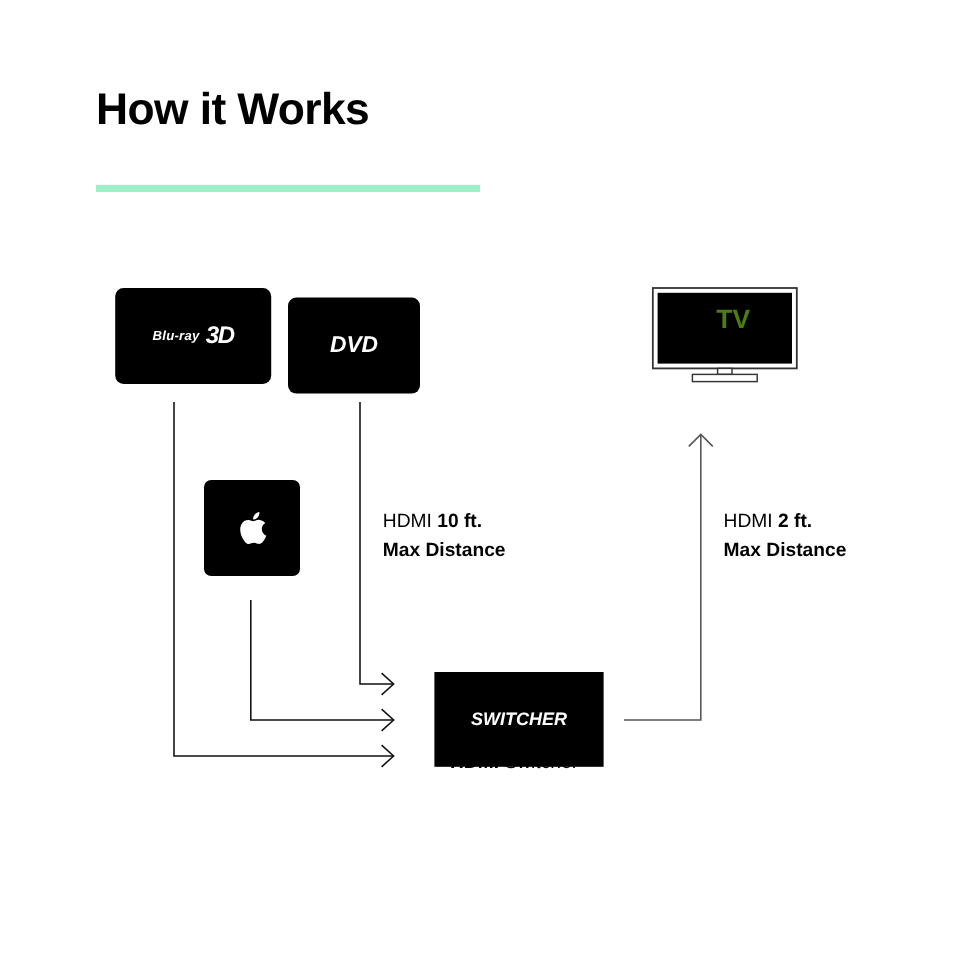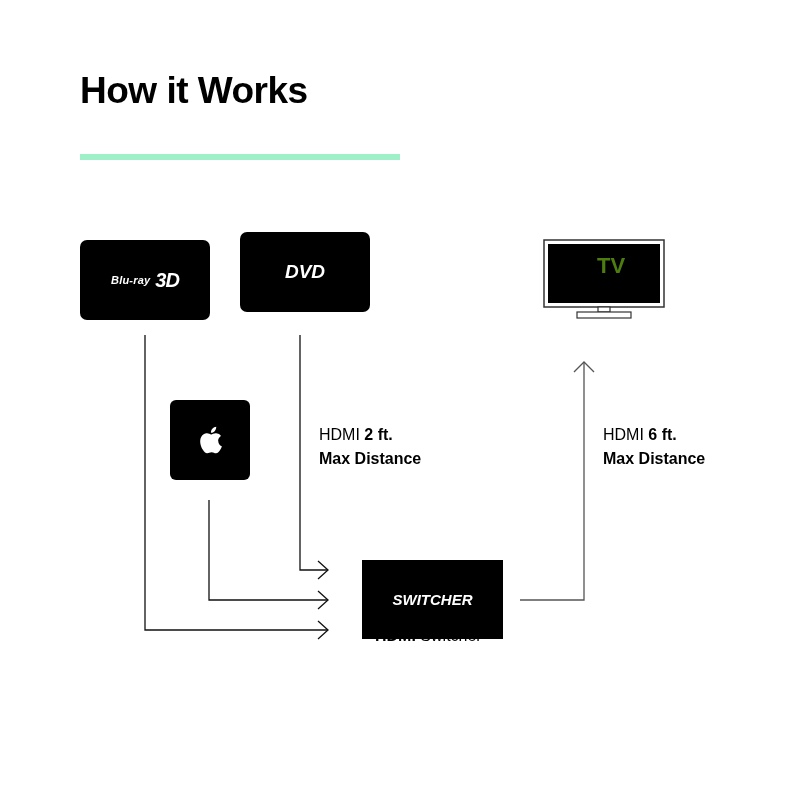--- a/index.html
+++ b/index.html
@@ -1,23 +1,23 @@
 <!DOCTYPE html>
 <html><head>
 <meta charset="utf-8">
 <style>
   html, body { margin: 0; padding: 0; background: #ffffff; }
   body { width: 800px; height: 800px; position: relative; overflow: hidden; font-family: "Liberation Sans", sans-serif; color: #000; }
   .title { position: absolute; left: 80px; top: 70px; font-size: 37px; font-weight: bold; letter-spacing: -0.5px; margin: 0; }
   .accent-bar { position: absolute; left: 80px; top: 154px; width: 320px; height: 6px; background: #9ff0c8; }
   .device { position: absolute; background: #000; border-radius: 7px; display: flex; align-items: center; justify-content: center; color: #fff; font-weight: bold; font-style: italic; }
-  .bluray { left: 80px; top: 240px; width: 130px; height: 80px; }
+  .bluray { left: 96px; top: 240px; width: 130px; height: 80px; }
   .bluray .br-text { font-size: 11px; font-style: italic; font-weight: bold; letter-spacing: 0.2px; }
   .bluray .br-3d { font-size: 20px; font-weight: 900; margin-left: 5px; letter-spacing: -1px; }
-  .dvd { left: 240px; top: 232px; width: 130px; height: 80px; font-size: 19px; }
+  .dvd { left: 240px; top: 248px; width: 110px; height: 80px; font-size: 19px; }
   .appletv { left: 170px; top: 400px; width: 80px; height: 80px; border-radius: 6px; }
   .switcher { left: 362px; top: 560px; width: 141px; height: 79px; border-radius: 0; font-size: 15px; }
   .tv-wrap { position: absolute; left: 543px; top: 239px; width: 122px; height: 83px; }
   .label { position: absolute; font-size: 16px; line-height: 24px; white-space: nowrap; }
   .label b { font-weight: bold; }
   .lbl-15 { left: 319px; top: 423px; }
   .lbl-2 { left: 603px; top: 423px; }
   .lbl-sw { left: 375px; top: 624px; }
   svg.wires { position: absolute; left: 0; top: 0; width: 800px; height: 800px; pointer-events: none; }
 </style>
@@ -70,26 +70,26 @@
   </svg>
   <span style="position:absolute;left:0;top:14px;width:136px;text-align:center;color:#4d7c0f;font-weight:bold;font-size:22px;">TV</span>
 </div>
 
 <div class="device switcher">
   <span>SWITCHER</span>
 </div>
 
 <div class="label lbl-15">
   <span>HDMI</span>
-  <b>2 ft.</b><br>
+  <b>10 ft.</b><br>
   <b>Max Distance</b>
 </div>
 
 <div class="label lbl-2">
   <span>HDMI</span>
-  <b>6 ft.</b><br>
+  <b>2 ft.</b><br>
   <b>Max Distance</b>
 </div>
 
 <div class="label lbl-sw">
   <b>HDMI</b>
   <span>Switcher</span>
 </div>
 
 </body></html>

